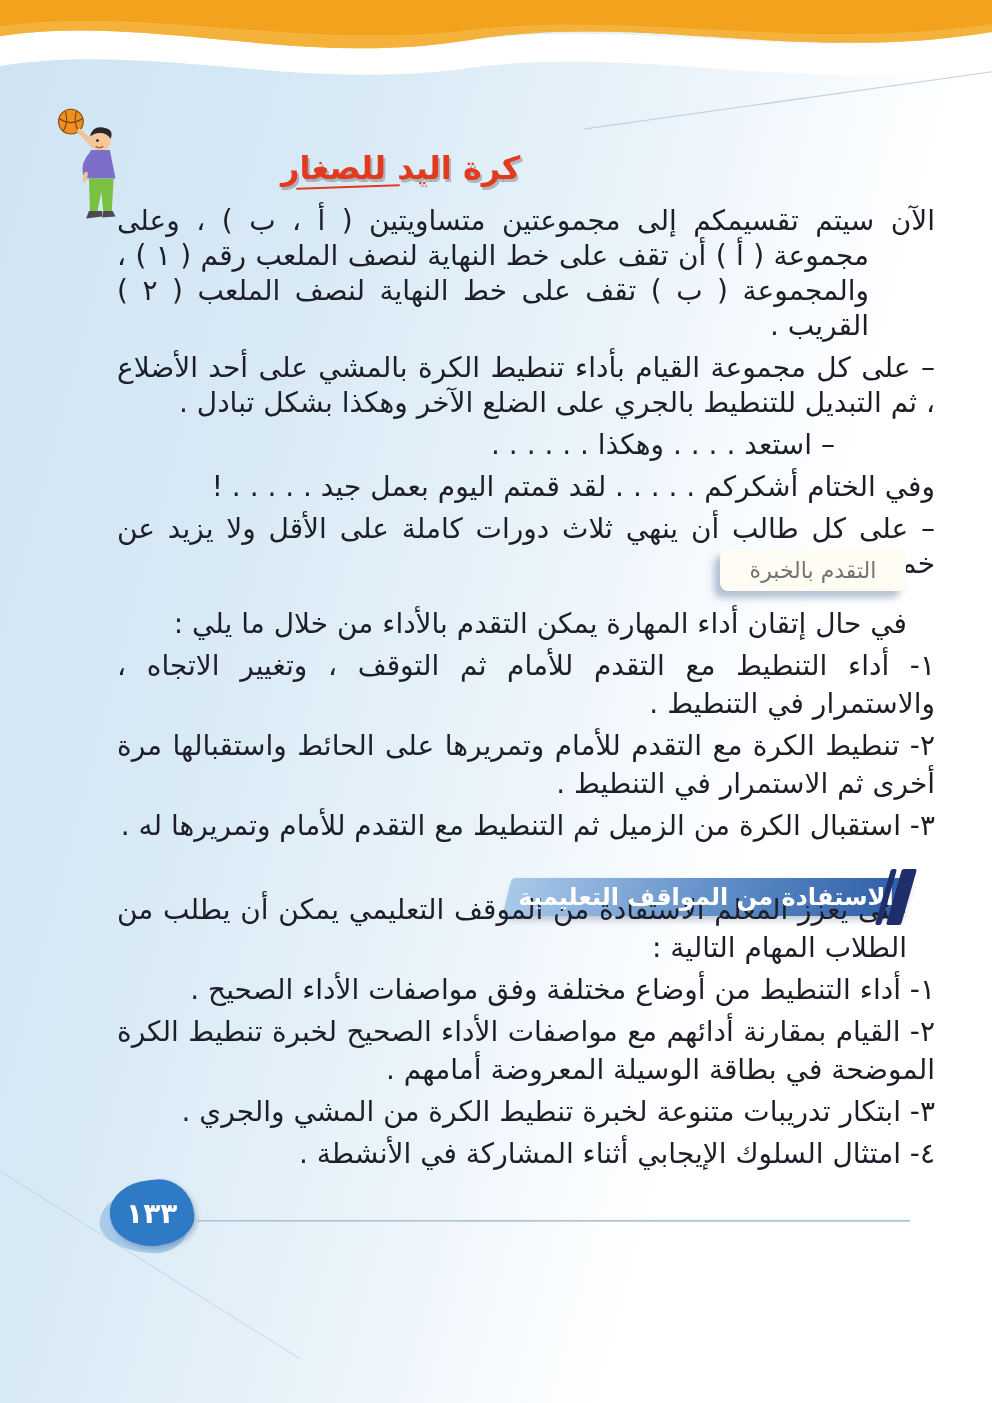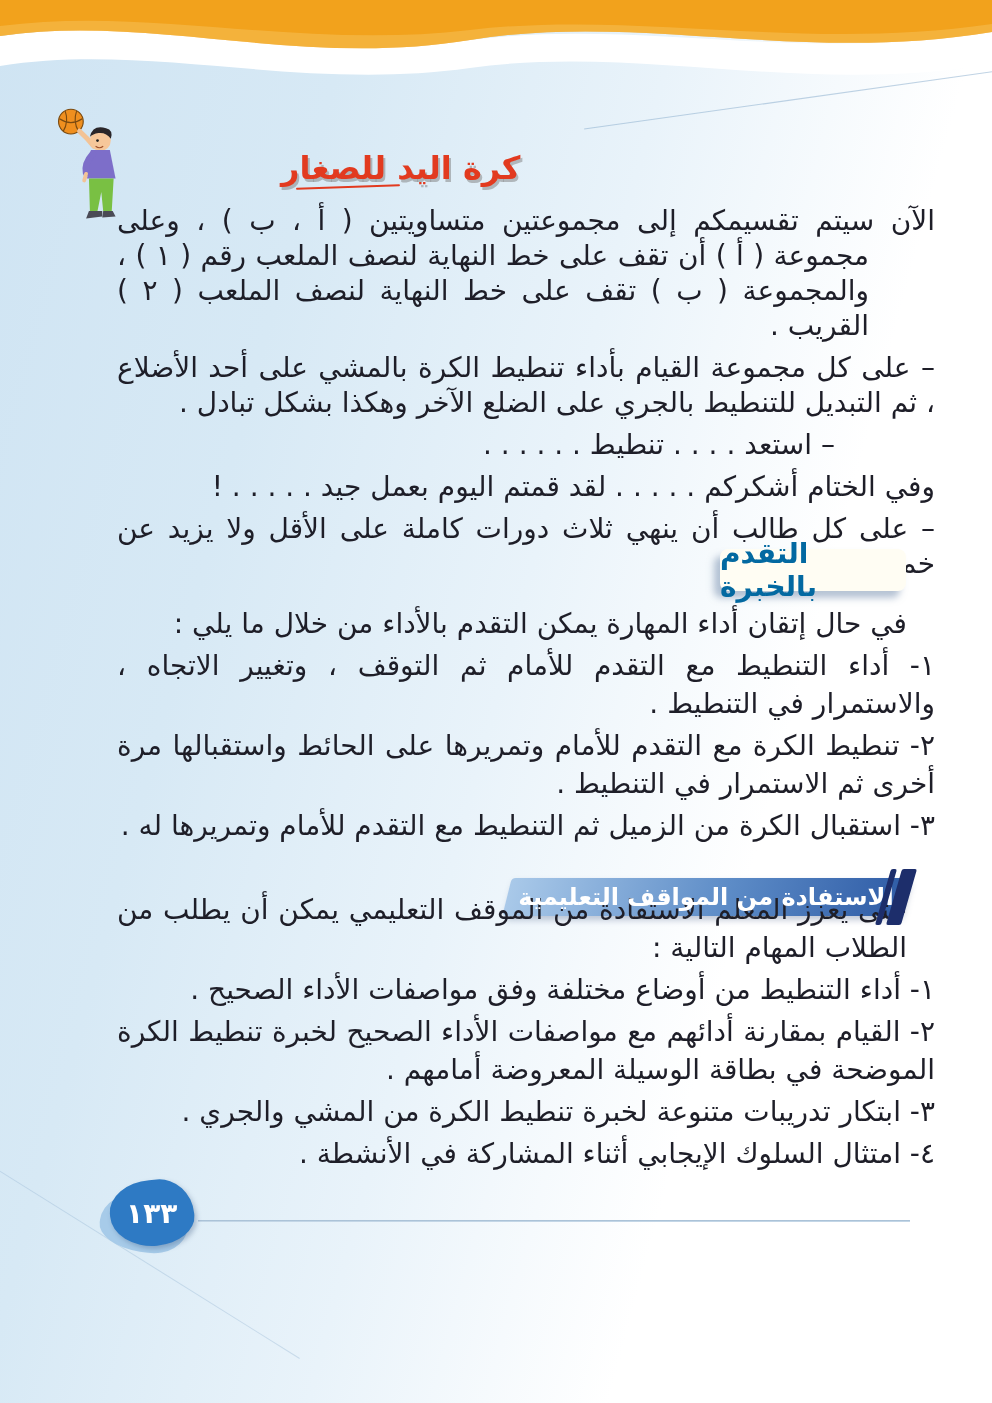--- a/index.html
+++ b/index.html
@@ -44,21 +44,21 @@
   .sec p { margin-bottom:4px; }
   .sec1 { top:605px; }
   .sec2 { top:891px; }
   .lead { padding-right:28px; }
   .h1box {
     position:absolute; top:549px; right:86px; width:186px; height:42px;
     background:#fffdf3; border-radius:8px;
     box-shadow:-6px 7px 7px rgba(110,135,170,.5);
     display:flex; align-items:center; justify-content:center;
   }
-  .h1box span { color:#0369a1; font-weight:bold; font-size:28px; }
+  .h1box span { color:#737373; font-weight:normal; font-size:22px; }
   .banner { position:absolute; top:878px; right:87px; width:398px; height:38px; direction:rtl; }
   .banner .bg {
     position:absolute; inset:0;
     background:linear-gradient(to left,#2f5ca6 0%,#5d8cc7 45%,#a9c9e9 100%);
     transform:skewX(-14deg); border-radius:4px;
     box-shadow:3px 4px 6px rgba(80,100,140,.35);
   }
   .banner .label {
     position:relative; z-index:2; display:block;
     color:#ffffff; font-weight:bold; font-size:24px;
@@ -121,21 +121,21 @@
   <path d="M41,112 l14,0 0,6 -17,2 Z" fill="#4a4a55"></path>
   <path d="M56,112 l10,0 3,6 -14,1 Z" fill="#4a4a55"></path>
 </svg>
 
 <div class="logo">كرة اليد للصغار</div>
 <div class="logo-underline"></div>
 
 <section class="block intro arabic">
   <p class="hang">الآن سيتم تقسيمكم إلى مجموعتين متساويتين ( أ ، ب ) ، وعلى مجموعة ( أ ) أن تقف على خط النهاية لنصف الملعب رقم ( ١ ) ، والمجموعة ( ب ) تقف على خط النهاية لنصف الملعب ( ٢ ) القريب .</p>
   <p>– على كل مجموعة القيام بأداء تنطيط الكرة بالمشي على أحد الأضلاع ، ثم التبديل للتنطيط بالجري على الضلع الآخر وهكذا بشكل تبادل .</p>
-  <p class="indent-line">– استعد . . . . تنطيط . . . . . .</p>
+  <p class="indent-line">– استعد . . . . وهكذا . . . . . .</p>
   <p>وفي الختام أشكركم . . . . . لقد قمتم اليوم بعمل جيد . . . . . !</p>
   <p>– على كل طالب أن ينهي ثلاث دورات كاملة على الأقل ولا يزيد عن خمس دورات .</p>
 </section>
 
 <div class="h1box">
   <span>التقدم بالخبرة</span>
 </div>
 
 <section class="block sec sec1 arabic">
   <p class="lead">في حال إتقان أداء المهارة يمكن التقدم بالأداء من خلال ما يلي :</p>

